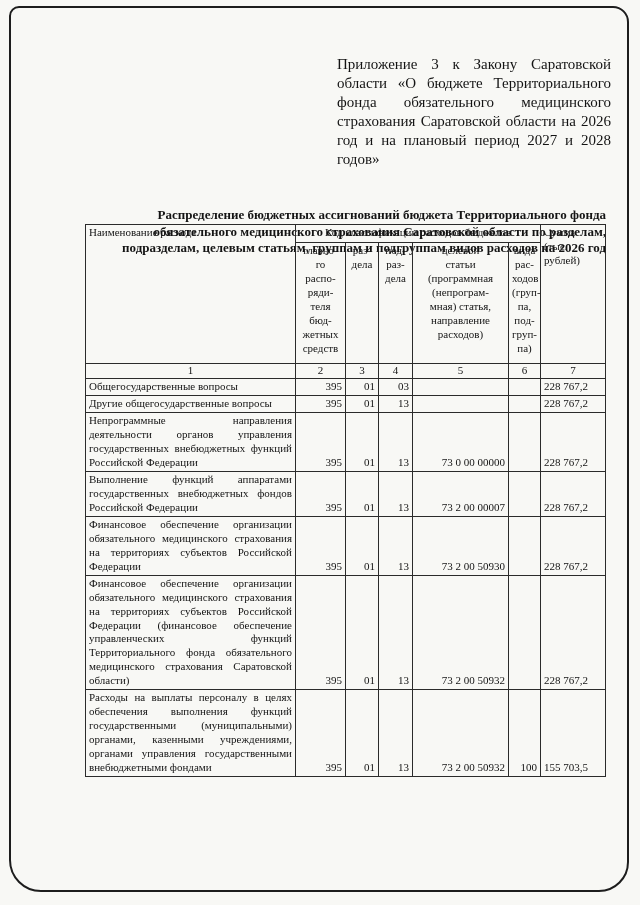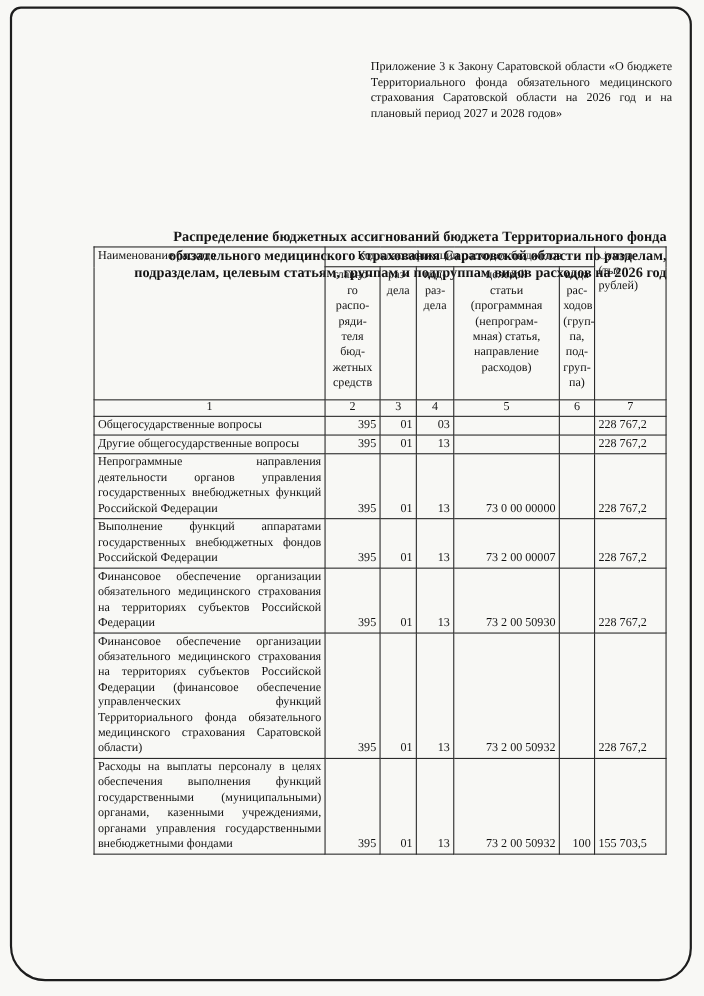--- a/index.html
+++ b/index.html
@@ -23,21 +23,21 @@
     bottom: 13px;
     border: 2px solid #1d1d1d;
     border-radius: 10px 16px 30px 32px;
     pointer-events: none;
   }
   .appendix {
     position: absolute;
     left: 337px;
     top: 55px;
     width: 274px;
-    font-size: 11px;
+    font-size: 15px;
     line-height: 1.27;
     text-align: justify;
   }
   .doc-title {
     position: absolute;
     left: 86px;
     top: 167px;
     width: 520px;
     font-size: 13px;
     font-weight: bold;

